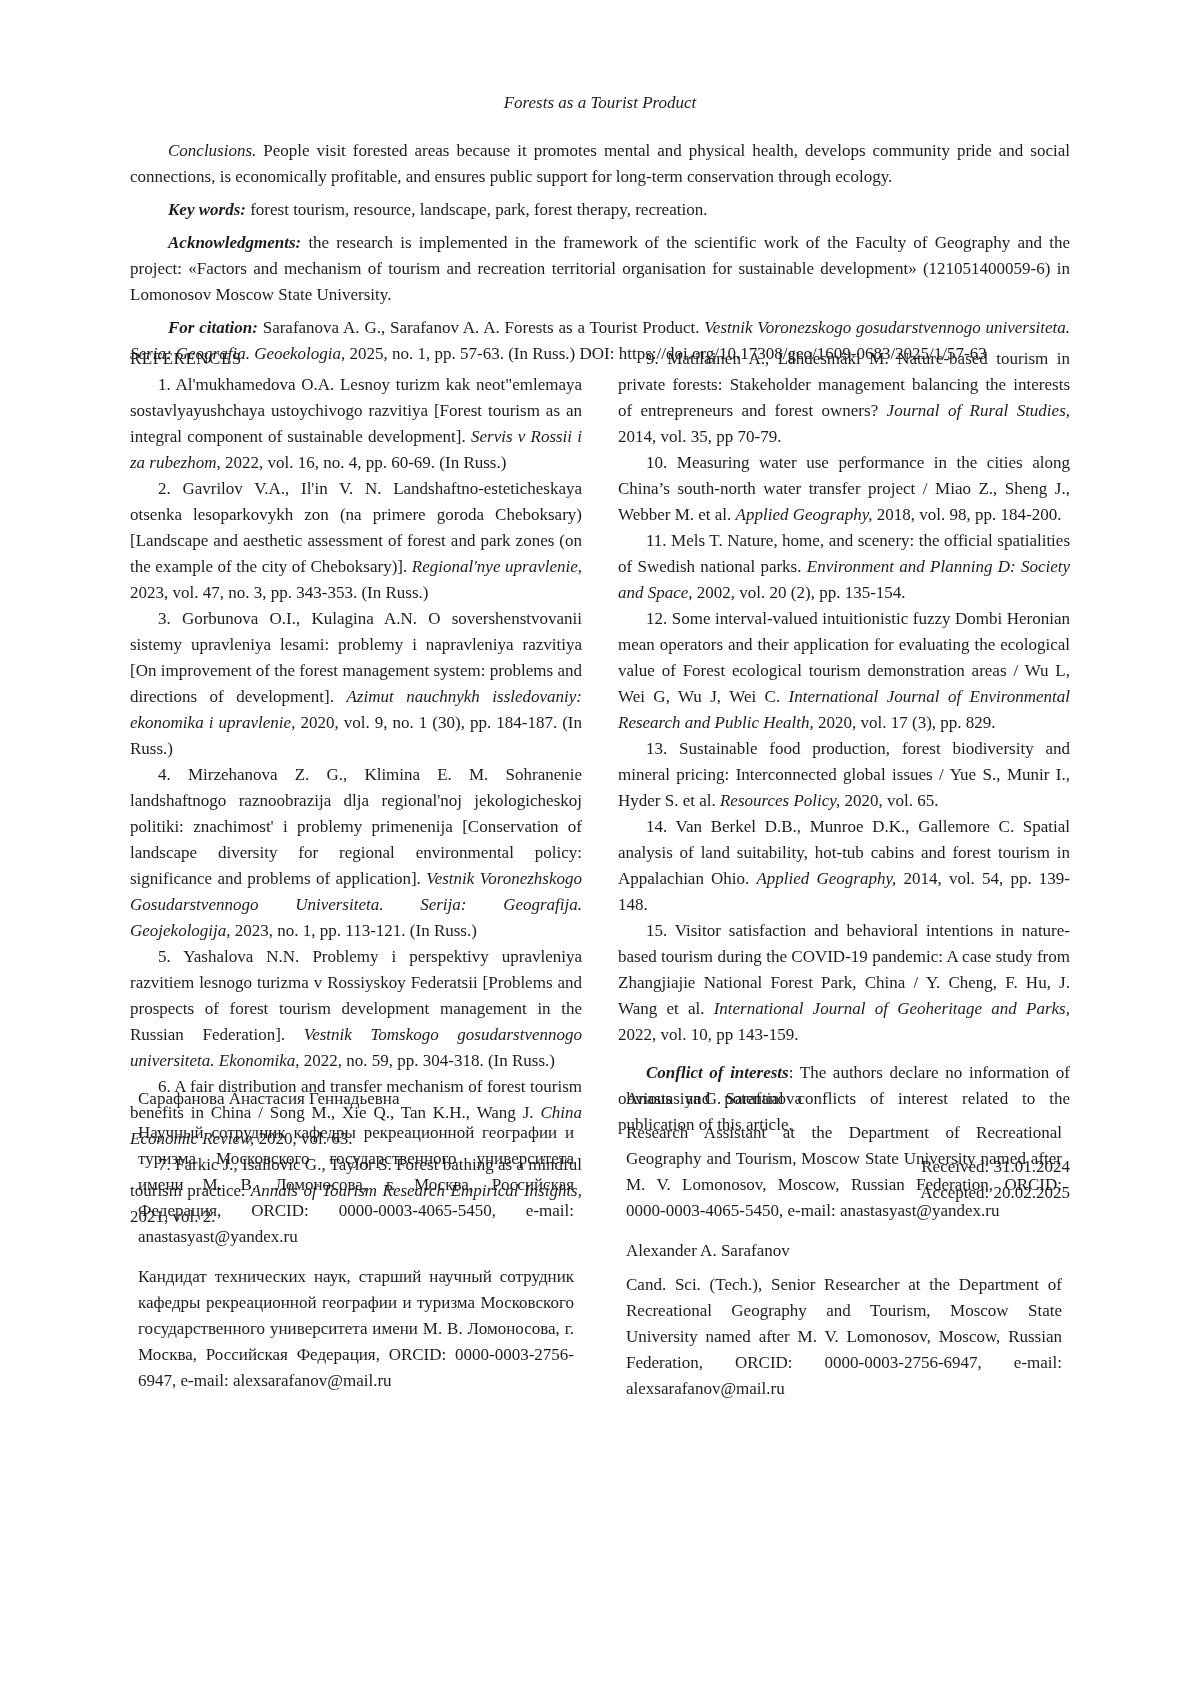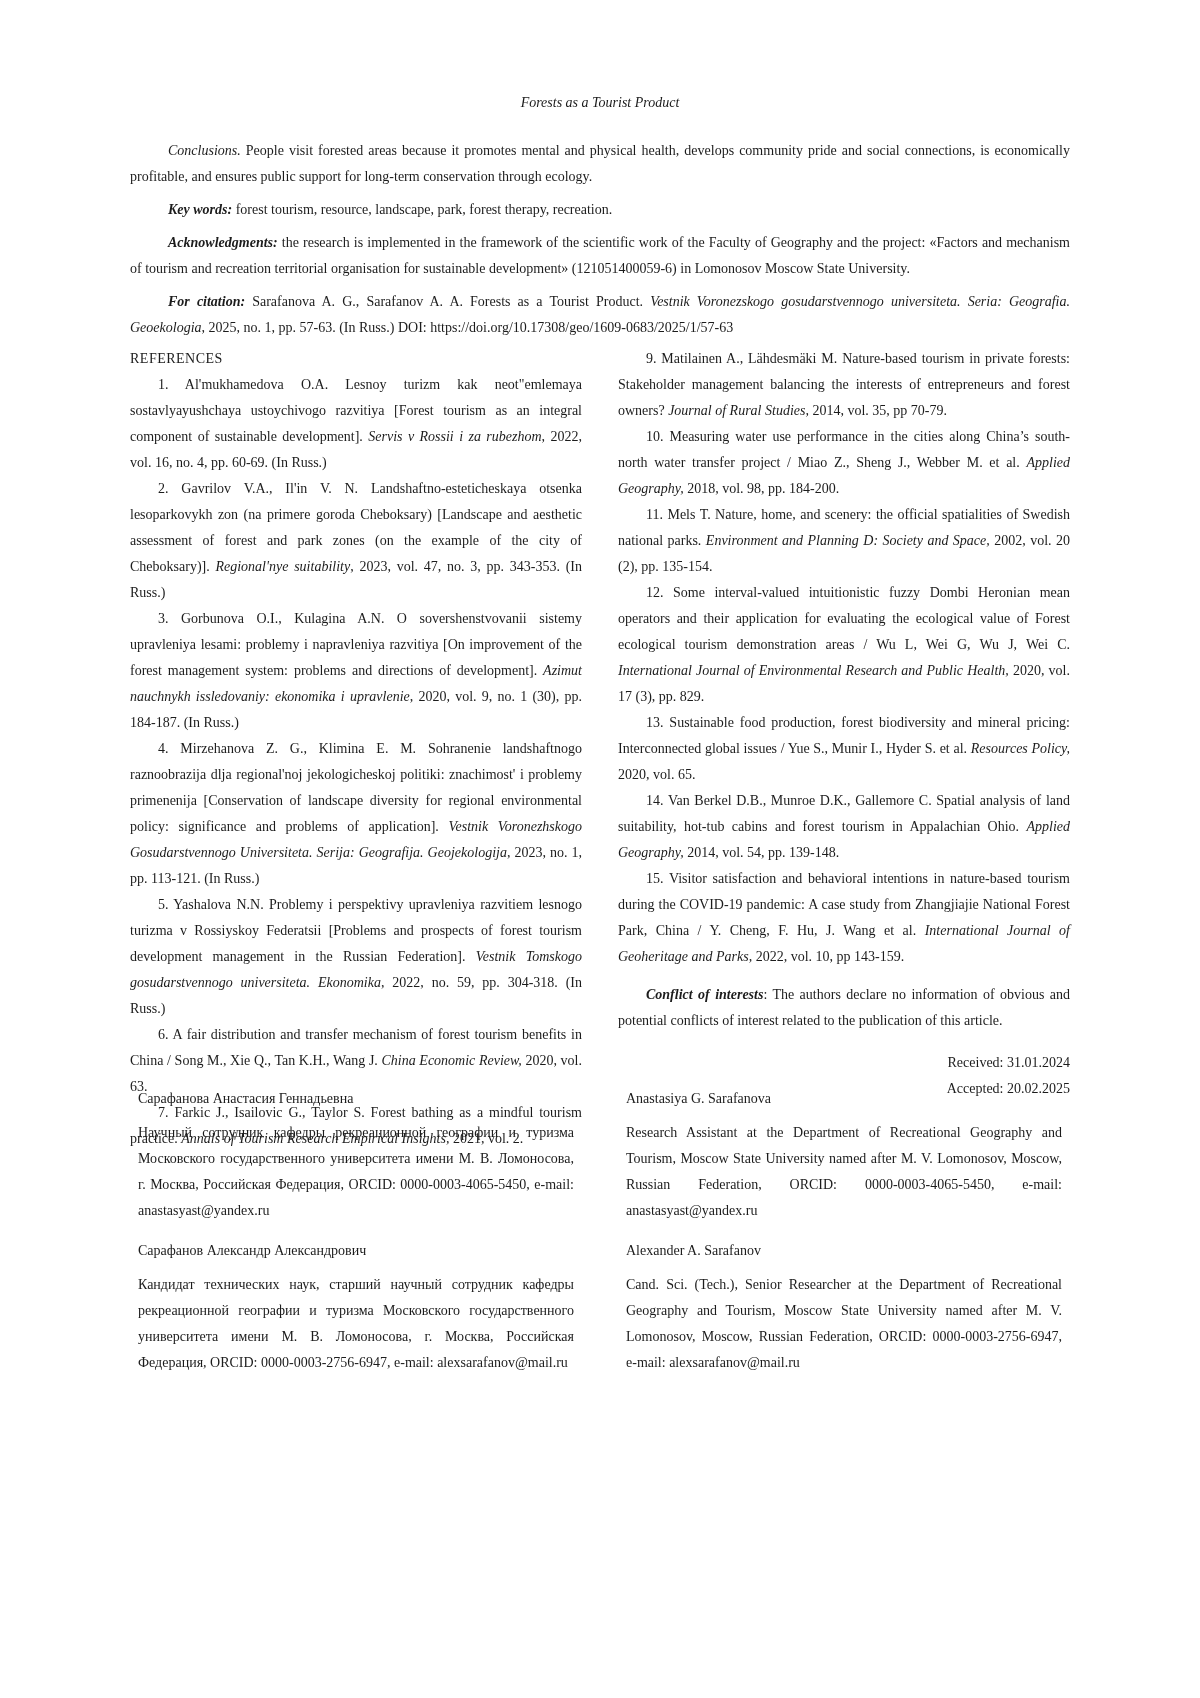--- a/index.html
+++ b/index.html
@@ -3,21 +3,21 @@
 <meta charset="utf-8">
 <style>
   html,body{margin:0;padding:0;background:#e8e8e8;}
   .page{
     position:relative;
     width:1200px;
     height:1698px;
     background:#ffffff;
     font-family:"Liberation Serif", serif;
     color:#1c1c1c;
-    font-size:14px;
+    font-size:17px;
     line-height:26px;
     margin:0 auto;
     overflow:hidden;
   }
   .running-title{
     position:absolute;
     top:90px;left:130px;width:940px;
     text-align:center;
     font-style:italic;
   }
@@ -89,21 +89,21 @@
     <p><span class="seg-bi">Key words:</span><span> forest tourism, resource, landscape, park, forest therapy, recreation.</span></p>
     <p><span class="seg-bi">Acknowledgments:</span><span> the research is implemented in the framework of the scientific work of the Faculty of Geography and the project: «Factors and mechanism of tourism and recreation territorial organisation for sustainable development» (121051400059-6) in Lomonosov Moscow State University.</span></p>
     <p><span class="seg-bi">For citation:</span><span> Sarafanova A. G., Sarafanov A. A. Forests as a Tourist Product. </span><span class="seg-i">Vestnik Voronezskogo gosudarstvennogo universiteta. Seria: Geografia. Geoekologia</span><span>, 2025, no. 1, pp. 57-63. (In Russ.) DOI: https://doi.org/10.17308/geo/1609-0683/2025/1/57-63</span></p>
   </div>
 
   <div class="refs-section">
     <div class="refs-col">
       <p class="ref-heading">REFERENCES</p>
       <div>
           <p class="ref-item"><span>1. Al'mukhamedova O.A. Lesnoy turizm kak neot"emlemaya sostavlyayushchaya ustoychivogo razvitiya [Forest tourism as an integral component of sustainable development]. </span><span class="seg-i">Servis v Rossii i za rubezhom</span><span>, 2022, vol. 16, no. 4, pp. 60-69. (In Russ.)</span></p>
-          <p class="ref-item"><span>2. Gavrilov V.A., Il'in V. N. Landshaftno-esteticheskaya otsenka lesoparkovykh zon (na primere goroda Cheboksary) [Landscape and aesthetic assessment of forest and park zones (on the example of the city of Cheboksary)]. </span><span class="seg-i">Regional'nye suitability</span><span>, 2023, vol. 47, no. 3, pp. 343-353. (In Russ.)</span></p>
+          <p class="ref-item"><span>2. Gavrilov V.A., Il'in V. N. Landshaftno-esteticheskaya otsenka lesoparkovykh zon (na primere goroda Cheboksary) [Landscape and aesthetic assessment of forest and park zones (on the example of the city of Cheboksary)]. </span><span class="seg-i">Regional'nye upravlenie</span><span>, 2023, vol. 47, no. 3, pp. 343-353. (In Russ.)</span></p>
           <p class="ref-item"><span>3. Gorbunova O.I., Kulagina A.N. O sovershenstvovanii sistemy upravleniya lesami: problemy i napravleniya razvitiya [On improvement of the forest management system: problems and directions of development]. </span><span class="seg-i">Azimut nauchnykh issledovaniy: ekonomika i upravlenie</span><span>, 2020, vol. 9, no. 1 (30), pp. 184-187. (In Russ.)</span></p>
           <p class="ref-item"><span>4. Mirzehanova Z. G., Klimina E. M. Sohranenie landshaftnogo raznoobrazija dlja regional'noj jekologicheskoj politiki: znachimost' i problemy primenenija [Conservation of landscape diversity for regional environmental policy: significance and problems of application]. </span><span class="seg-i">Vestnik Voronezhskogo Gosudarstvennogo Universiteta. Serija: Geografija. Geojekologija</span><span>, 2023, no. 1, pp. 113-121. (In Russ.)</span></p>
           <p class="ref-item"><span>5. Yashalova N.N. Problemy i perspektivy upravleniya razvitiem lesnogo turizma v Rossiyskoy Federatsii [Problems and prospects of forest tourism development management in the Russian Federation]. </span><span class="seg-i">Vestnik Tomskogo gosudarstvennogo universiteta. Ekonomika</span><span>, 2022, no. 59, pp. 304-318. (In Russ.)</span></p>
           <p class="ref-item"><span>6. A fair distribution and transfer mechanism of forest tourism benefits in China / Song M., Xie Q., Tan K.H., Wang J. </span><span class="seg-i">China Economic Review,</span><span> 2020, vol. 63.</span></p>
           <p class="ref-item"><span>7. Farkic J., Isailovic G., Taylor S. Forest bathing as a mindful tourism practice. </span><span class="seg-i">Annals of Tourism Research Empirical Insights,</span><span> 2021, vol. 2.</span></p>
         </div>
     </div>
     <div class="refs-col">
       <div>
           <p class="ref-item"><span>9. Matilainen A., Lähdesmäki M. Nature-based tourism in private forests: Stakeholder management balancing the interests of entrepreneurs and forest owners? </span><span class="seg-i">Journal of Rural Studies,</span><span> 2014, vol. 35, pp 70-79.</span></p>
@@ -120,21 +120,20 @@
     </div>
   </div>
 
   <div class="authors-section">
     <div class="authors-col">
         <div class="author-block">
           <p class="author-name">Сарафанова Анастасия Геннадьевна</p>
           <p class="author-bio">Научный сотрудник кафедры рекреационной географии и туризма Московского государственного университета имени М. В. Ломоносова, г. Москва, Российская Федерация, ORCID: 0000-0003-4065-5450, e-mail: anastasyast@yandex.ru</p>
         </div>
         <div class="author-block">
-          <p class="author-name">Сарафанов Александр Александрович</p>
           <p class="author-bio">Кандидат технических наук, старший научный сотрудник кафедры рекреационной географии и туризма Московского государственного университета имени М. В. Ломоносова, г. Москва, Российская Федерация, ORCID: 0000-0003-2756-6947, e-mail: alexsarafanov@mail.ru</p>
         </div>
       </div>
     <div class="authors-col">
         <div class="author-block">
           <p class="author-name">Anastasiya G. Sarafanova</p>
           <p class="author-bio">Research Assistant at the Department of Recreational Geography and Tourism, Moscow State University named after M. V. Lomonosov, Moscow, Russian Federation, ORCID: 0000-0003-4065-5450, e-mail: anastasyast@yandex.ru</p>
         </div>
         <div class="author-block">
           <p class="author-name">Alexander A. Sarafanov</p>

